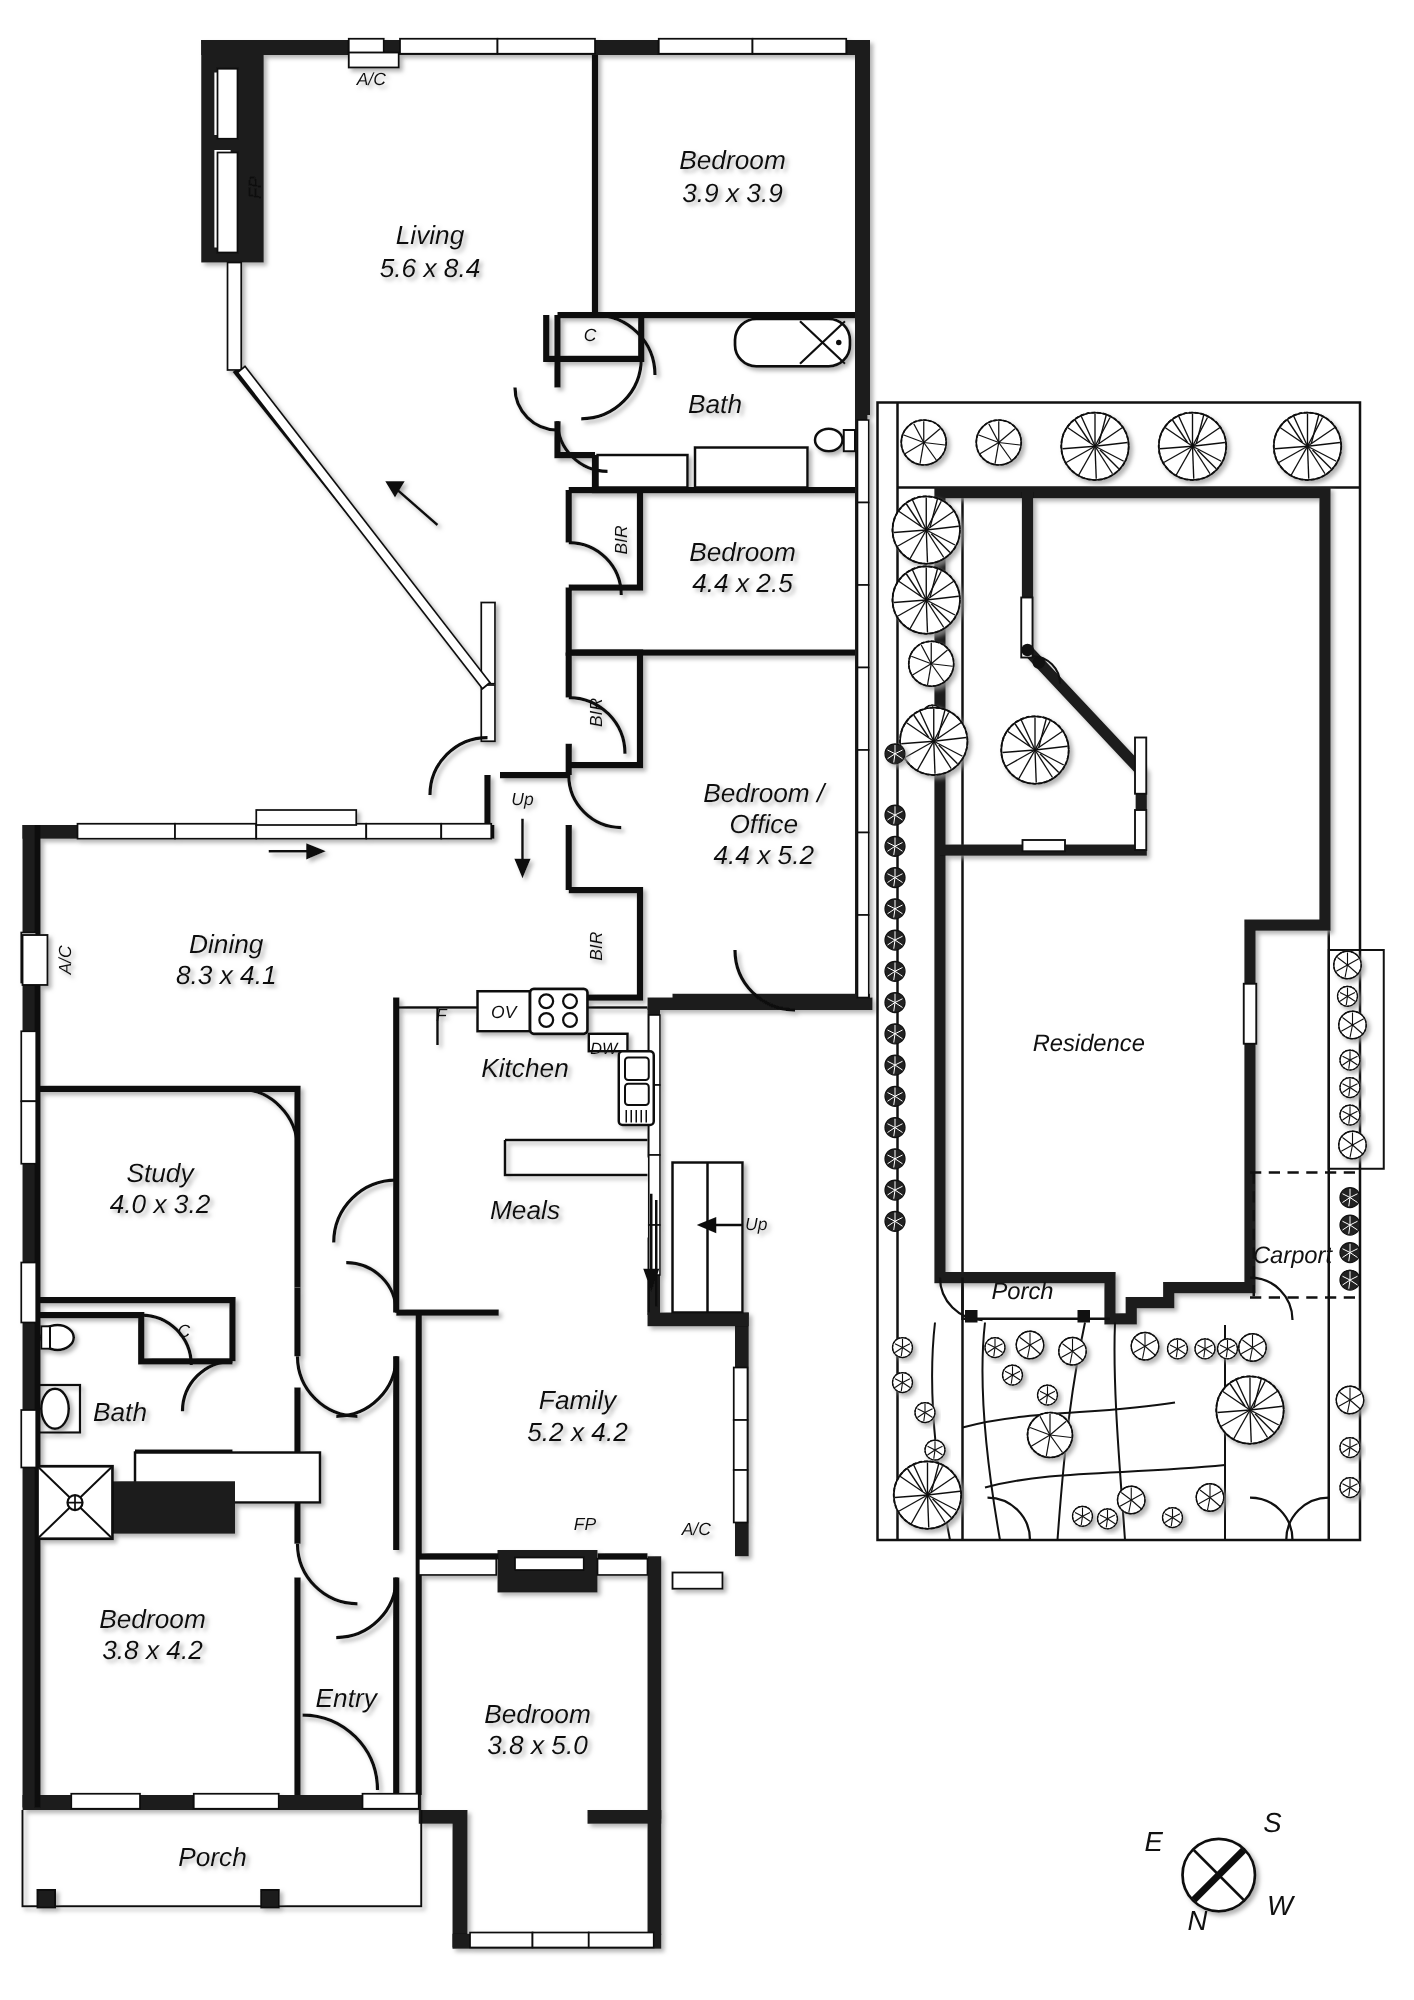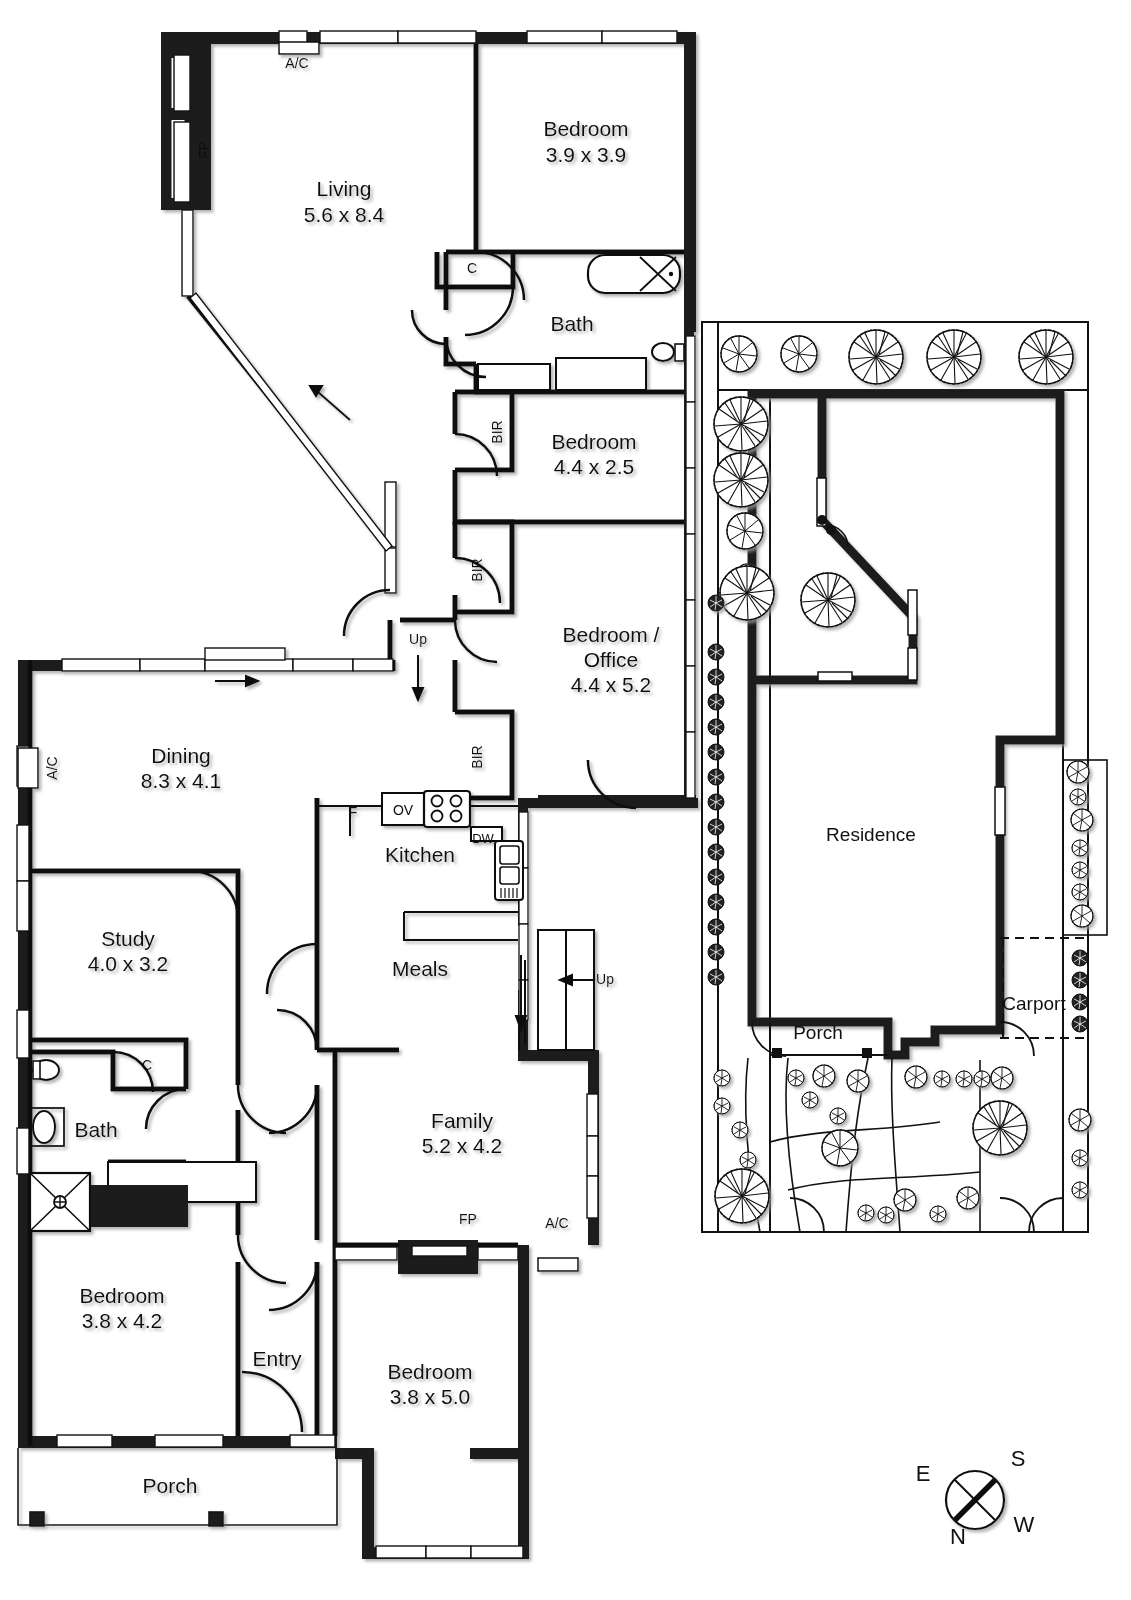--- a/index.html
+++ b/index.html
@@ -1,17 +1,17 @@
 <!DOCTYPE html>
 <html><head>
 <meta charset="utf-8">
 <style>
   html,body{margin:0;padding:0;background:#ffffff;}
   body{font-family:"Liberation Sans", sans-serif;}
-  #page{position:relative;width:1131px;height:1600px;background:#fff;overflow:hidden;}
+  #page{position:relative;width:1131px;height:1600px;background:#fff;overflow:hidden;font-style:italic;}
   svg#plan{position:absolute;left:0;top:0;width:1131px;height:1600px;}
   .lbl{font-family:"Liberation Sans", sans-serif;fill:#111;text-anchor:middle;dominant-baseline:middle;}
   .rm{font-size:21px;}
   .rmdim{font-size:21px;}
   .sm{font-size:14px;}
   .xsm{font-size:13px;}
   .site{font-size:19px;}
 </style>
 </head>
 <body>

